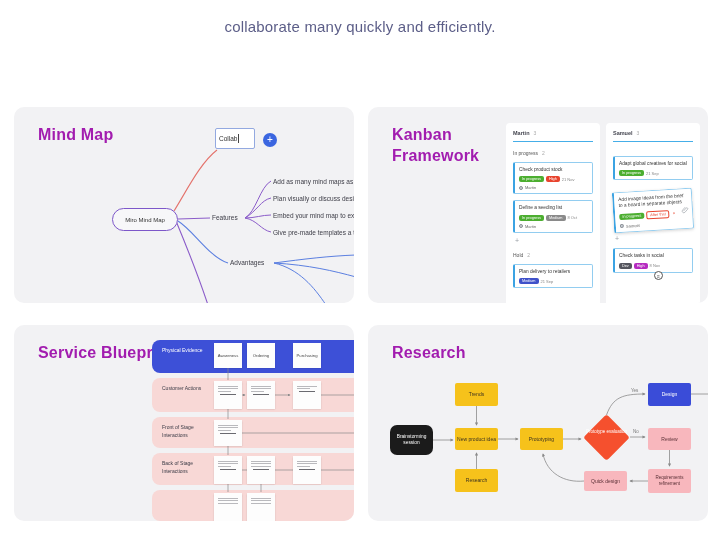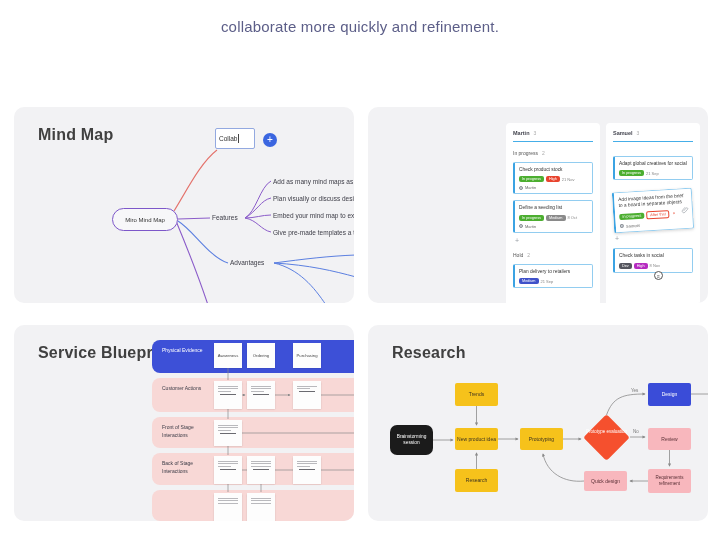--- a/index.html
+++ b/index.html
@@ -6,21 +6,21 @@
   body { font-family:"Liberation Sans", sans-serif; background:#fff; }
   .stage { position:relative; width:720px; height:536px; background:#ffffff; overflow:hidden; }
 
   
   .heading { position:absolute; top:16px; left:0; width:720px; text-align:center;
              color:#5c5e88; font-size:15px; font-weight:500; line-height:1.45; letter-spacing:.2px; }
 
   
   .card { position:absolute; width:340px; height:196px; background:#f2f2f4; border-radius:10px; overflow:hidden; }
   .card-title { position:absolute; left:24px; top:18px; font-size:16px; font-weight:800;
-                color:#404040; line-height:1.3; letter-spacing:.2px; width:140px; }
+                color:#a21caf; line-height:1.3; letter-spacing:.2px; width:140px; }
   #card-mindmap   { left:14px;  top:107px; }
   #card-kanban    { left:368px; top:107px; }
   #card-blueprint { left:14px;  top:325px; }
   #card-flowchart { left:368px; top:325px; }
 
   .layer { position:absolute; inset:0; }
   svg.layer { pointer-events:none; }
 
   
   .mm-label { position:absolute; font-size:6.5px; color:#3c3c46; white-space:nowrap; }
@@ -90,21 +90,21 @@
   .fc-diamond-label { position:absolute; left:213px; top:104px; width:51px; text-align:center;
                       color:#fff; font-size:4.5px; line-height:1.3; }
   .fc-edge-label { position:absolute; font-size:4.5px; color:#777; }
 </style>
 </head>
 <body>
 
 <div class="stage">
 
   <div class="heading">
-    <div>collaborate more quickly and refinement.</div>
+    <div>collaborate many quickly and efficiently.</div>
   </div>
 
   <div class="card" id="card-mindmap">
     <svg class="layer" width="340" height="196" viewBox="0 0 340 196">
       <path d="M160,104 C172,85 186,56 203,43" fill="none" stroke="#e4736c" stroke-width="1.1"></path>
       <path d="M164,112 L196,111" fill="none" stroke="#8b5cc9" stroke-width="1.1"></path>
       <path d="M231,111 C242,105 246,80 257,74" fill="none" stroke="#8b5cc9" stroke-width="1"></path>
       <path d="M231,111 C243,104 247,93 257,91" fill="none" stroke="#8b5cc9" stroke-width="1"></path>
       <path d="M231,111 C241,111 248,108 257,108" fill="none" stroke="#8b5cc9" stroke-width="1"></path>
       <path d="M231,111 C243,113 247,123 257,125" fill="none" stroke="#8b5cc9" stroke-width="1"></path>
@@ -123,20 +123,21 @@
     <div class="mm-center">Miro Mind Map</div>
     <div class="mm-label" style="left:198px; top:107px;">Features</div>
     <div class="mm-label" style="left:216px; top:152px;">Advantages</div>
     <div class="mm-label" style="left:259px; top:71px;">Add as many mind maps as yo</div>
     <div class="mm-label" style="left:259px; top:88px;">Plan visually or discuss designs</div>
     <div class="mm-label" style="left:259px; top:105px;">Embed your mind map to exte</div>
     <div class="mm-label" style="left:259px; top:122px;">Give pre-made templates a try</div>
   </div>
 
   <div class="card" id="card-kanban">
+    <div class="card-title">Kanban Framework</div>
 
     <div class="kb-col" id="kb-col1">
       <div class="kb-head">
         <span class="kb-name">Martin</span>
         <span class="kb-count">3</span>
       </div>
       <div class="kb-divider"></div>
       <div class="kb-section">
         <span class="kb-sec-label">In progress</span>
         <span class="kb-count">2</span>

